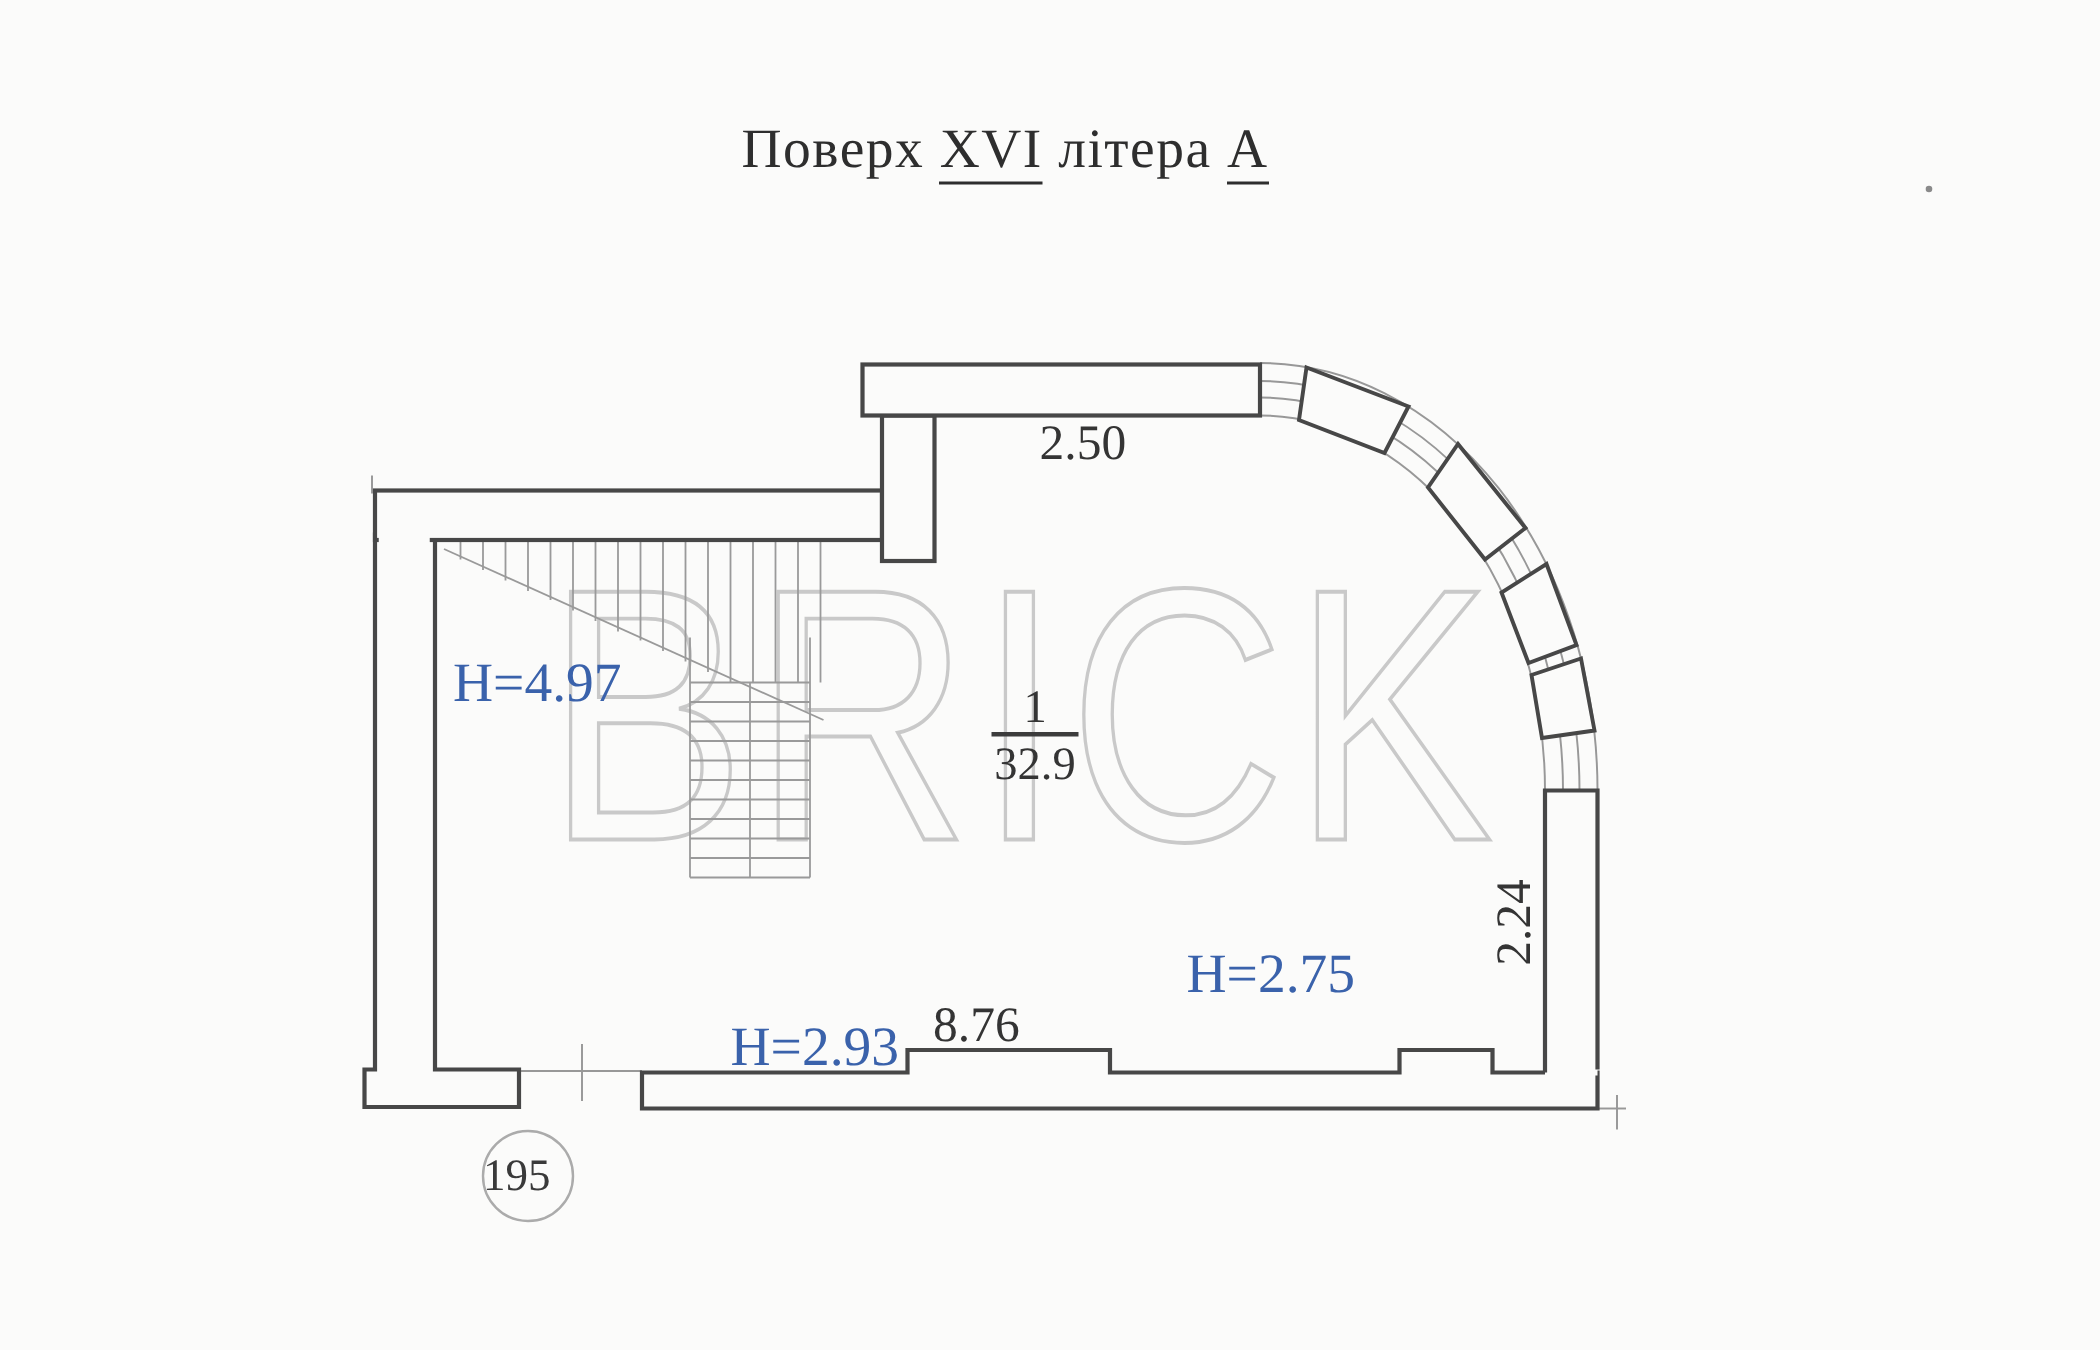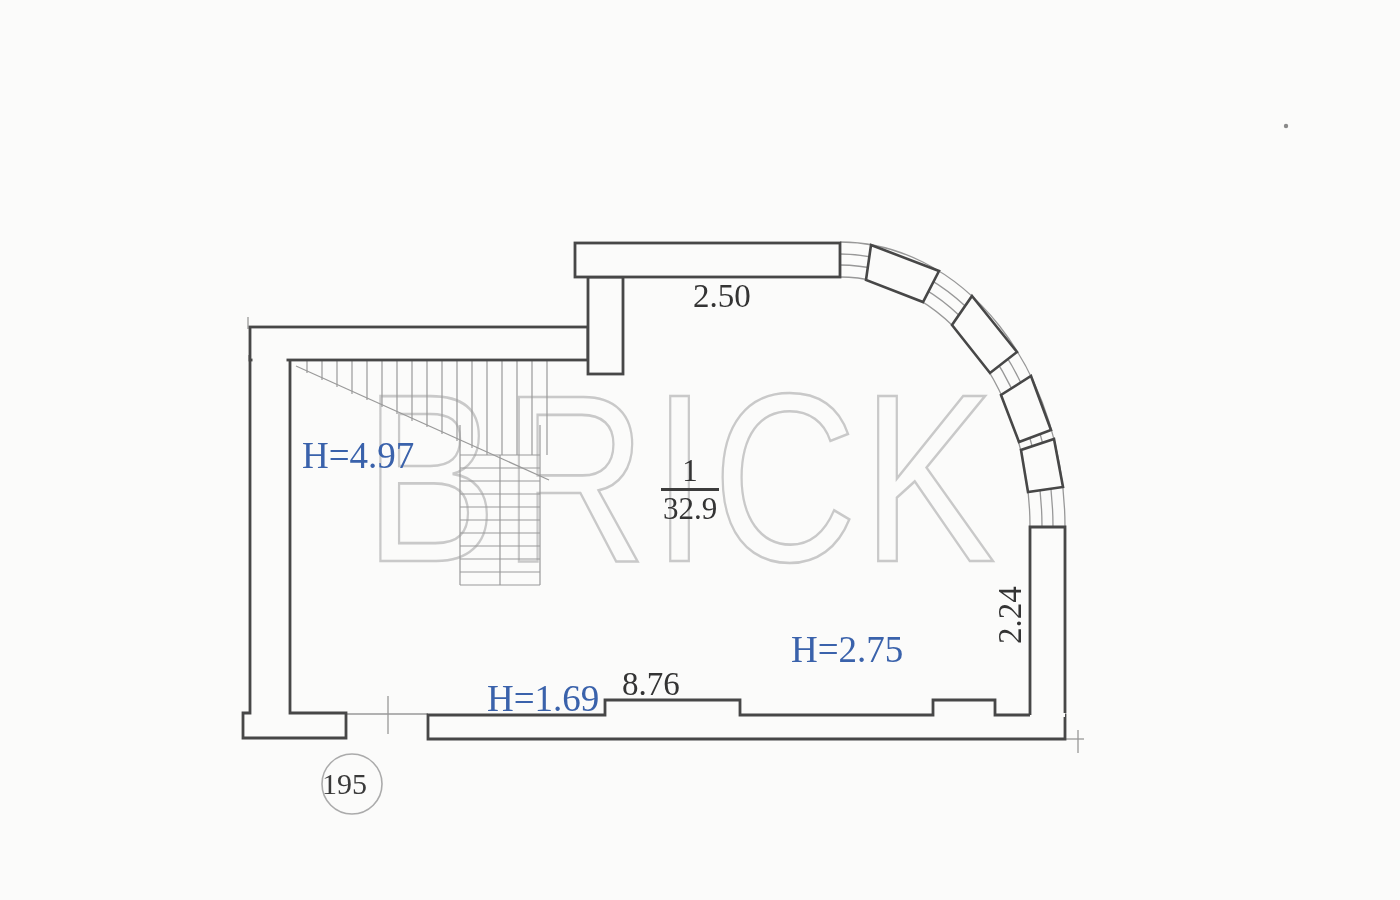--- a/index.html
+++ b/index.html
@@ -127,34 +127,40 @@
     </g>
 
     <circle cx="352" cy="784" r="30" fill="none" stroke="#ababab" stroke-width="1.6"></circle>
 
     <circle cx="1286" cy="126" r="2.2" fill="#8a8a8a"></circle>
   </svg>
 
   <div class="labels">
 
 
+    <div class="title-row" style="top:78px;">
+      <span>Поверх</span>
+      <span class="u">XVI</span>
+      <span>літера</span>
+      <span class="u">А</span>
+    </div>
 
     <div class="t dim" style="left:693px;top:278px;text-align:right;">2.50</div>
 
     <div class="t dim" style="left:622px;top:666px;">8.76</div>
 
     <div class="dim-vert dim">2.24</div>
 
     <div class="fraction">
       <div>1</div>
       <div class="bar"></div>
       <div>32.9</div>
     </div>
 
     <div class="t height-label" style="left:302px;top:434px;">H=4.97</div>
 
-    <div class="t height-label" style="left:487px;top:677px;">H=1.69</div>
+    <div class="t height-label" style="left:487px;top:677px;">H=2.93</div>
 
     <div class="t height-label" style="left:791px;top:628px;">H=2.75</div>
 
     <div class="axis-mark">195</div>
   </div>
 </div>
 
 </body></html>

